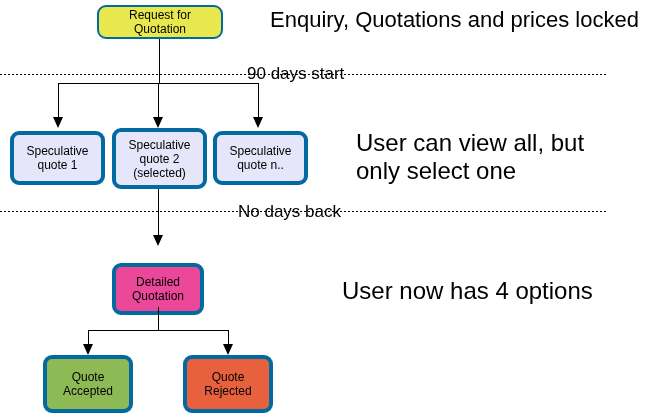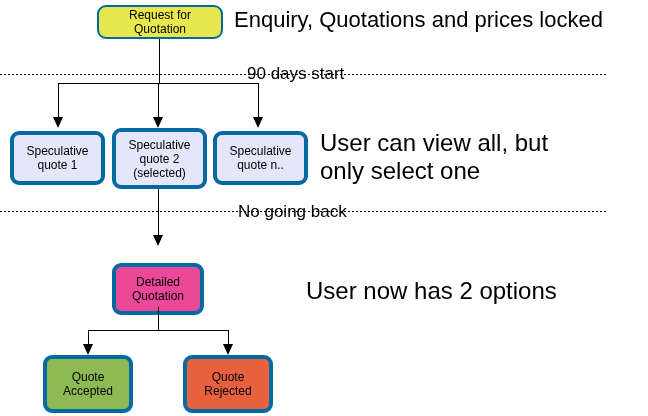--- a/index.html
+++ b/index.html
@@ -19,21 +19,21 @@
   .dotted{
     position:absolute;height:1px;left:0;width:607px;
     background-image:repeating-linear-gradient(to right,#000 0 2px,transparent 2px 4px);
   }
   .arrowhead{
     position:absolute;width:0;height:0;
     border-left:5px solid transparent;border-right:5px solid transparent;
     border-top:11px solid #000;
   }
   .phase-label{position:absolute;font-weight:normal;font-size:17px;line-height:18px;}
-  .annotation{position:absolute;white-space:pre-line;}
+  .annotation{position:absolute;white-space:pre-line;margin-left:36px;}
   .ann-enquiry{left:234px;top:7px;font-size:22px;line-height:26px;}
   .ann-view{left:320px;top:129px;font-size:24px;line-height:28px;}
   .ann-options{left:306px;top:277px;font-size:24px;line-height:28px;}
 </style>
 </head>
 <body>
 
 <div id="canvas">
 
   <div class="node node-request" style="left: 97px; top: 5px; width: 126px; height: 34px; background-color: rgb(232, 232, 78);">
@@ -70,28 +70,28 @@
 quote n..</span>
   </div>
 
   <div class="annotation ann-view">User can view all, but
 only select one</div>
 
   <div class="vline" style="left:158px;top:189px;height:46px;"></div>
   <div class="arrowhead" style="left:153px;top:235px;"></div>
 
   <div class="dotted" style="top:211px;"></div>
-  <div class="phase-label" style="left:238px;top:203px;">No going back</div>
+  <div class="phase-label" style="left:238px;top:203px;">No days back</div>
 
   <div class="node" style="left: 112px; top: 247px; width: 92px; height: 52px; background-color: #ec4899; margin-top: 16px;">
     <span>Detailed
 Quotation</span>
   </div>
 
-  <div class="annotation ann-options">User now has 2 options</div>
+  <div class="annotation ann-options">User now has 4 options</div>
 
   <div class="vline" style="left:158px;top:307px;height:23px;"></div>
   <div class="hline" style="left:88px;top:330px;width:141px;"></div>
   <div class="vline" style="left:88px;top:330px;height:14px;"></div>
   <div class="vline" style="left:228px;top:330px;height:14px;"></div>
   <div class="arrowhead" style="left:83px;top:344px;"></div>
   <div class="arrowhead" style="left:223px;top:344px;"></div>
 
   <div class="node" style="left: 43px; top: 355px; width: 90px; height: 58px; background-color: rgb(141, 186, 85);">
     <span>Quote

